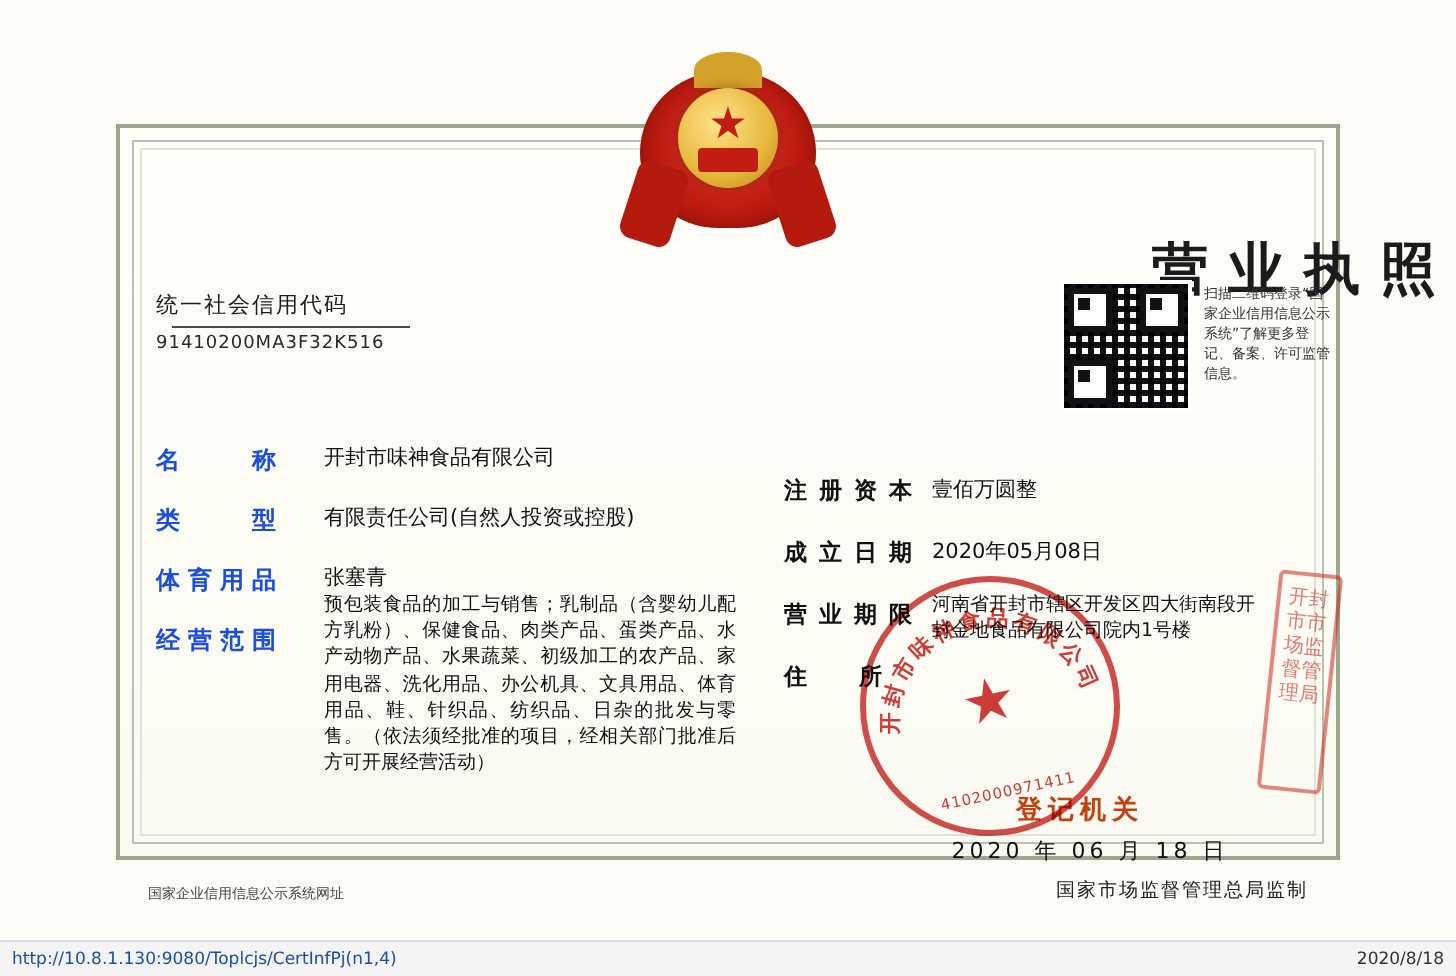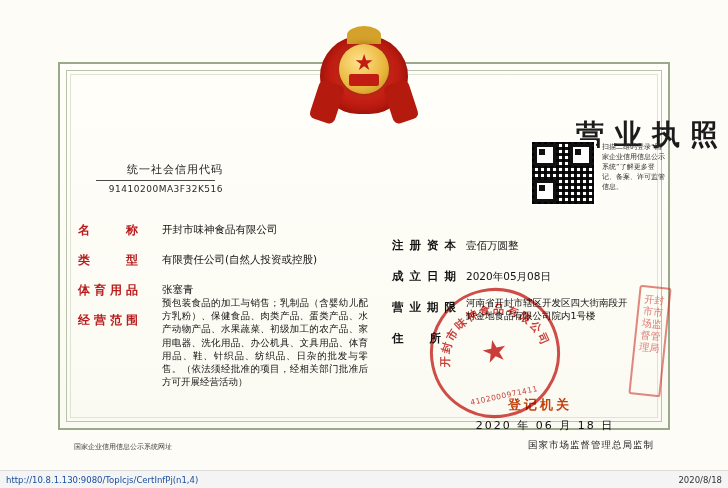--- a/index.html
+++ b/index.html
@@ -80,21 +80,21 @@
 
   
   .title{
     position:absolute;left:0;right:0;top:116px;text-align:right;
     font-family:"DejaVu Sans", sans-serif;
     font-size:28px;font-weight:bold;letter-spacing:10px;
     color:#1b1b1b;
   }
   
   .credit{
-    position:absolute;left:88px;top:145px;width:135px;text-align:right;margin-top:17px;
+    position:absolute;left:78px;top:145px;width:135px;text-align:left;
   }
   .credit .lbl{font-size:11px;letter-spacing:1px;color:#1b1b1b;}
   .credit .line{height:1px;background:#4a4a4a;margin:3px 8px 3px 8px;}
   .credit .val{font-size:9px;letter-spacing:.5px;color:#2a2a2a;}
 
   
   .qr{
     position:absolute;right:132px;top:140px;width:62px;height:62px;
     background:
       repeating-linear-gradient(0deg,#111 0 3px,#fff 3px 6px),
@@ -113,21 +113,21 @@
   }
 
   
   .fields{
     position:absolute;left:78px;top:222px;width:290px;
     font-size:11px;color:#111;
   }
   .frow{display:flex;align-items:flex-start;margin-bottom:13px;}
   .flabel{
     width:84px;flex:none;font-size:12px;font-weight:bold;
-    letter-spacing:4px;color:#b91c1c;
+    letter-spacing:4px;color:#1d4ed8;
   }
   .fvalue{flex:1;font-size:10.5px;line-height:14px;color:#111;}
 
   .fields-right{
     position:absolute;left:392px;top:222px;width:240px;
     font-size:11px;color:#111;
   }
   .frow-r{display:flex;align-items:flex-start;margin-bottom:13px;margin-top:16px;}
   .flabel-r{
     width:74px;flex:none;font-size:11.5px;font-weight:bold;letter-spacing:1px;

